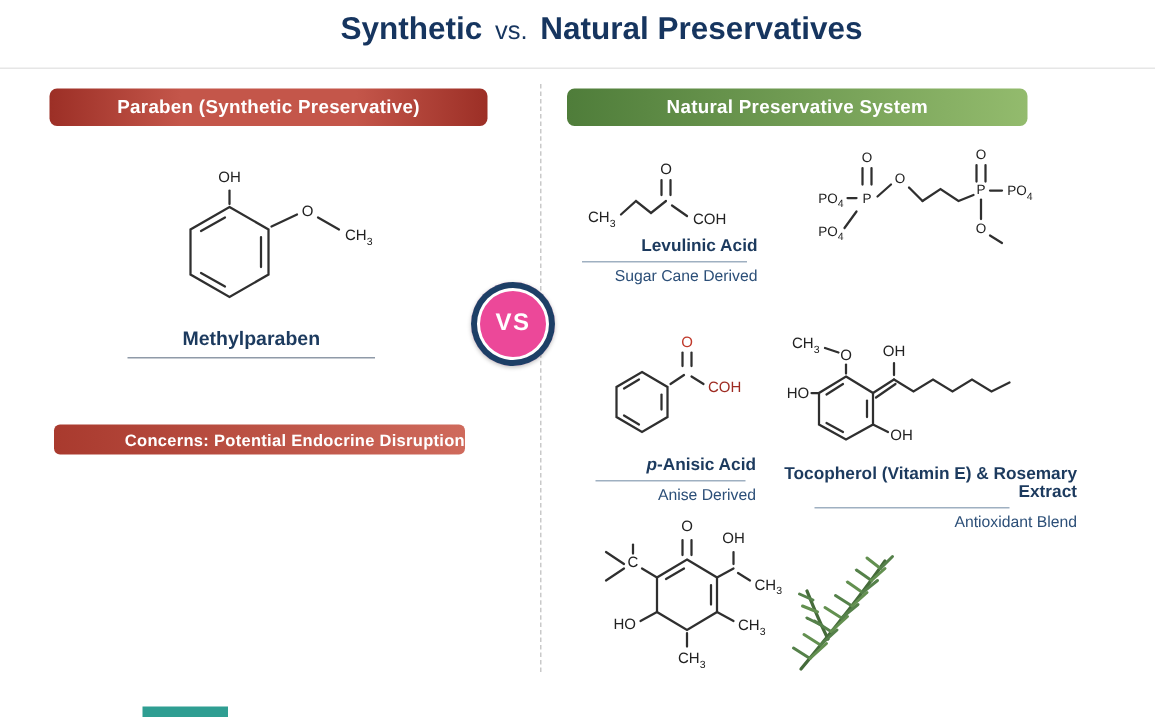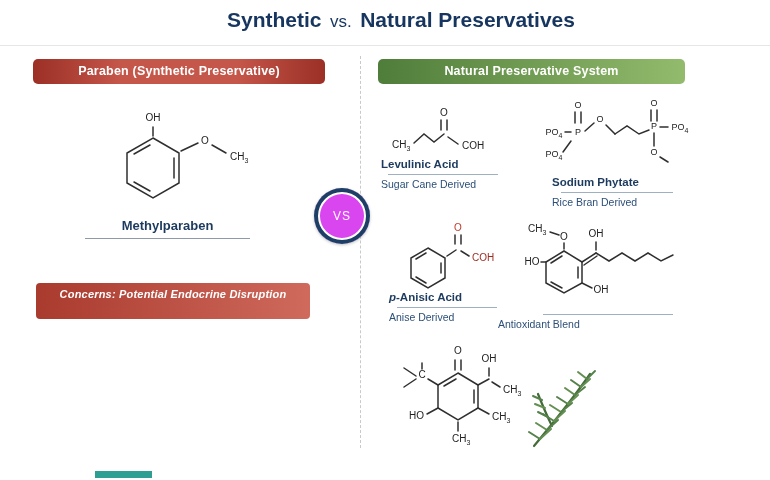--- a/index.html
+++ b/index.html
@@ -11,34 +11,34 @@
   .title-vs{font-size:17px;font-weight:500;color:#16355f;padding:0 4px;}
   .title-underline{position:absolute;top:45px;left:0;width:770px;height:1px;background:#e6e6e6;}
   
   .banner{position:absolute;height:25px;line-height:25px;text-align:center;color:#fff;
           font-size:12.5px;font-weight:bold;border-radius:5px;letter-spacing:.2px;}
   .banner-red{left:33px;top:59px;width:292px;background:linear-gradient(90deg,#9c2f26,#c4564a 30%,#c4564a 70%,#9c2f26);}
   .banner-green{left:378px;top:59px;width:307px;background:linear-gradient(90deg,#4f7d3a,#93bb6d);}
   
   .divider{position:absolute;left:360px;top:56px;height:392px;width:0;border-left:1px dashed #c9c9c9;}
   .vs-circle{position:absolute;left:314px;top:188px;width:56px;height:56px;border-radius:50%;
-             background:#d946ef;box-shadow:inset 0 0 0 4px #1d3f66, inset 0 0 0 6px #ffffff, 0 1px 3px rgba(0,0,0,.25);
-             color:#fff;font-weight:normal;font-size:12px;letter-spacing:1px;
+             background:#ec4899;box-shadow:inset 0 0 0 4px #1d3f66, inset 0 0 0 6px #ffffff, 0 1px 3px rgba(0,0,0,.25);
+             color:#fff;font-weight:bold;font-size:16px;letter-spacing:1px;
              display:flex;align-items:center;justify-content:center;}
   
   .mol-label-block{position:absolute;left:30px;top:218px;width:275px;text-align:center;}
   .mol-name{font-size:13px;font-weight:600;color:#1c3a5e;}
   .mol-sep{width:165px;margin:5px auto 4px auto;border-top:1px solid #8f9aa8;}
   .mol-formula{font-size:12.5px;color:#12263f;}
   .mol-formula sub{font-size:9px;}
-  .banner-concern{left:36px;top:283px;width:274px;height:36px;line-height:23px;border-radius:4px;
-                  font-style:italic;font-weight:600;font-size:11px;
-                  background:linear-gradient(90deg,#a93a2e,#cf6a5c);}
-  
-  .item-label{position:absolute;text-align:left;}
+  .banner-concern{left:36px;top:283px;width:274px;height:20px;line-height:23px;border-radius:4px;
+                  font-weight:600;font-size:11px;
+                  background:linear-gradient(90deg,#a93a2e,#cf6a5c);text-align:right;}
+  
+  .item-label{position:absolute;text-align:right;}
   .item-name{font-size:11.5px;font-weight:bold;color:#1c3a5e;}
   .item-sep{margin:4px auto 3px auto;border-top:1px solid #9fb0c1;}
   .item-source{font-size:10.5px;color:#2c4f78;}
   
   svg{position:absolute;overflow:visible;}
   .bond{stroke:#2f2f2f;stroke-width:1.5;fill:none;stroke-linecap:round;}
   .atom{font-family:"Liberation Sans",sans-serif;font-size:10px;fill:#222;}
   .atom-sm{font-family:"Liberation Sans",sans-serif;font-size:9px;fill:#222;}
   .sub{font-size:7px;}
   .atom-red{fill:#c0392b;}
@@ -123,41 +123,36 @@
     <text class="atom-sm" x="40" y="12" text-anchor="middle">O</text>
     <text class="atom-sm" x="40" y="39" text-anchor="middle">P</text>
     <text class="atom-sm" x="16" y="39" text-anchor="middle"><tspan>PO</tspan><tspan class="sub" dy="3">4</tspan></text>
     <text class="atom-sm" x="16" y="61" text-anchor="middle"><tspan>PO</tspan><tspan class="sub" dy="3">4</tspan></text>
     <text class="atom-sm" x="62" y="26" text-anchor="middle">O</text>
     <text class="atom-sm" x="116" y="33" text-anchor="middle">P</text>
     <text class="atom-sm" x="116" y="10" text-anchor="middle">O</text>
     <text class="atom-sm" x="142" y="34" text-anchor="middle"><tspan>PO</tspan><tspan class="sub" dy="3">4</tspan></text>
     <text class="atom-sm" x="116" y="59" text-anchor="middle">O</text>
   </svg>
-  <div class="item-label" style="left:552px;top:176px;width:130px">
-    <div class="item-name">Sodium Phytate</div>
-    <div class="item-sep" style="width:112px"></div>
-    <div class="item-source">Rice Bran Derived</div>
-  </div>
 
   <svg style="left:398px;top:218px" width="100" height="78" viewBox="0 0 100 78">
     <g>
       <path class="bond" d="M30,30 L47,40 L47,60 L30,70 L13,60 L13,40 Z"></path>
       <path class="bond" d="M18,41 L28,35"></path>
       <path class="bond" d="M43,45 L43,55"></path>
       <path class="bond" d="M18,59 L28,65"></path>
       <path class="bond" d="M49,38 L58,32"></path>
       <path class="bond" d="M57,17 L57,26"></path>
       <path class="bond" d="M63,17 L63,26"></path>
       <path class="bond" d="M63,33 L71,38"></path>
     </g>
     <text class="atom atom-red" x="60" y="13" text-anchor="middle">O</text>
     <text class="atom atom-darkred" x="74" y="43">COH</text>
   </svg>
-  <div class="item-label" style="left:389px;top:291px;width:115px">
+  <div class="item-label" style="left:389px;top:304px;width:115px">
     <div class="item-name"><i>p</i><span>-Anisic Acid</span></div>
     <div class="item-sep" style="width:100px"></div>
     <div class="item-source">Anise Derived</div>
   </div>
 
   <svg style="left:516px;top:222px" width="182" height="85" viewBox="0 0 182 85">
     <g>
       <path class="bond" d="M48,29 L66,40 L66,61 L48,71 L30,61 L30,40 Z"></path>
       <path class="bond" d="M62,45 L62,56"></path>
       <path class="bond" d="M35,41 L46,34"></path>
@@ -171,20 +166,21 @@
       <path class="bond" d="M80,31 L93,39 L106,31 L119,39 L132,31 L145,39 L157,33"></path>
       <path class="bond" d="M66,61 L76,66"></path>
     </g>
     <text class="atom" x="12" y="10"><tspan>CH</tspan><tspan class="sub" dy="3">3</tspan></text>
     <text class="atom" x="48" y="18" text-anchor="middle">O</text>
     <text class="atom" x="16" y="43" text-anchor="middle">HO</text>
     <text class="atom" x="80" y="15" text-anchor="middle">OH</text>
     <text class="atom" x="85" y="71" text-anchor="middle">OH</text>
   </svg>
   <div class="item-label" style="left:498px;top:310px;width:220px">
+    <div class="item-name">Tocopherol (Vitamin E) &amp; Rosemary Extract</div>
     <div class="item-sep" style="width:130px"></div>
     <div class="item-source">Antioxidant Blend</div>
   </div>
 
   <svg style="left:386px;top:338px" width="150" height="112" viewBox="0 0 150 112">
     <g>
       <path class="bond" d="M72,35 L92,47 L92,70 L72,82 L52,70 L52,47 Z"></path>
       <path class="bond" d="M88,52 L88,65"></path>
       <path class="bond" d="M58,48 L70,41"></path>
       <path class="bond" d="M69,32 L69,22"></path>

